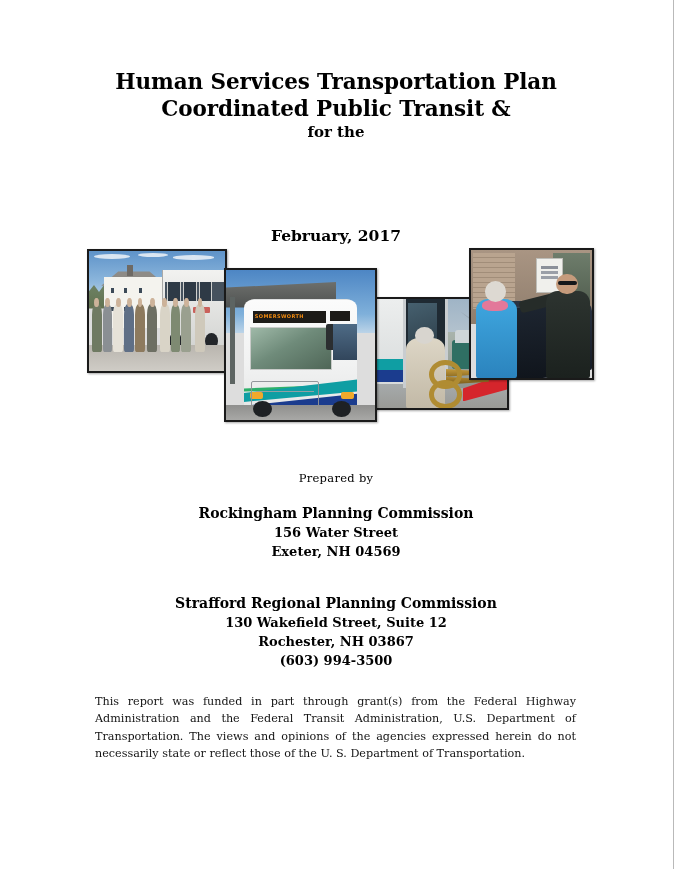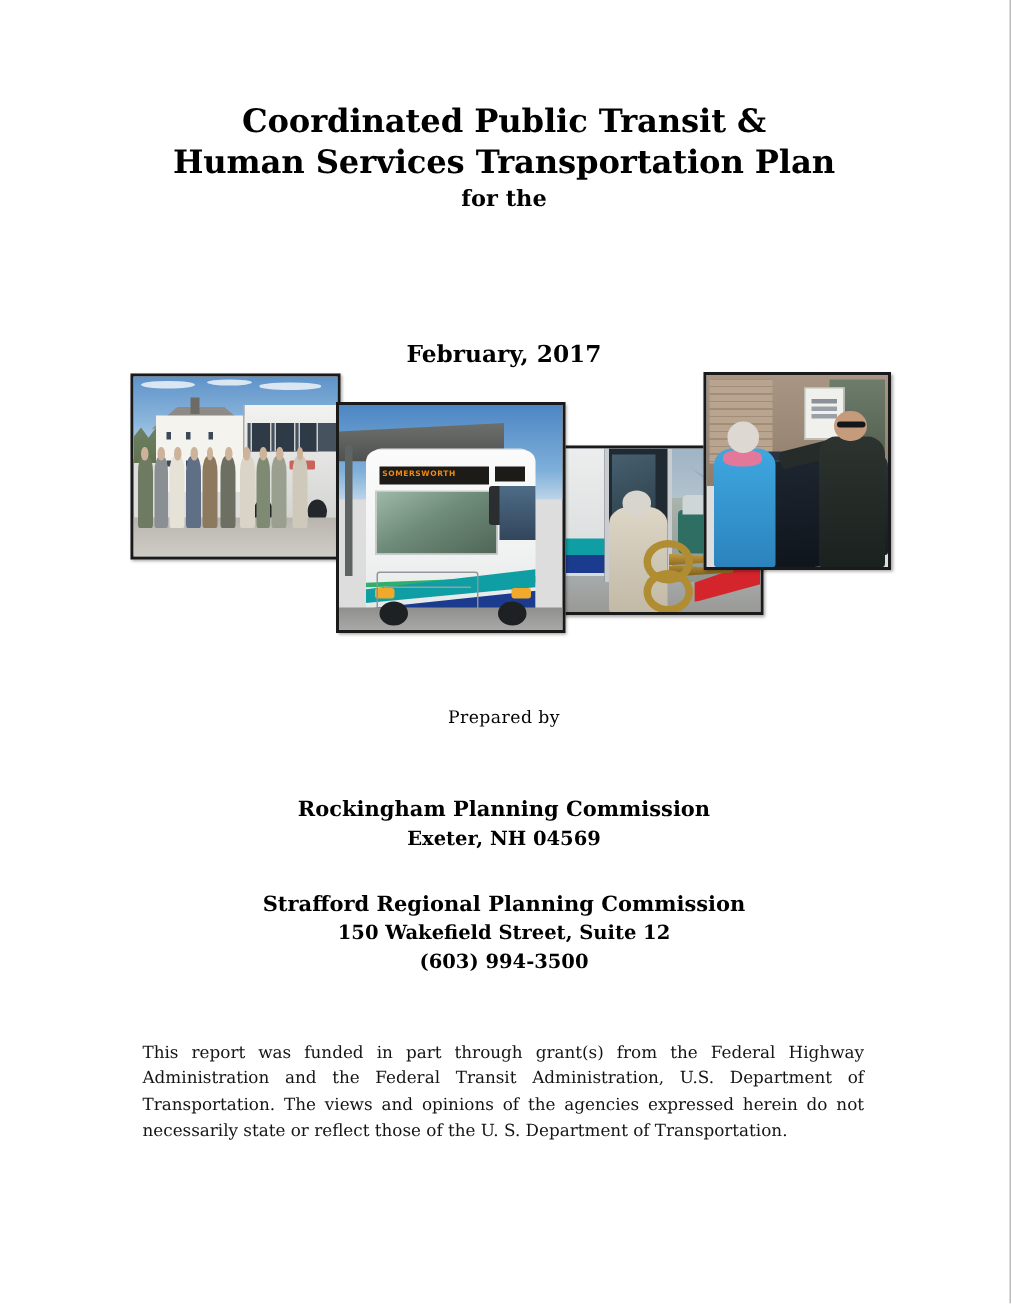--- a/index.html
+++ b/index.html
@@ -396,21 +396,21 @@
     letter-spacing: .3px;
   }
   .agency {
     position: absolute;
     left: 0;
     width: 672px;
     text-align: center;
     font-family: "DejaVu Serif", "Liberation Serif", serif;
     font-weight: bold;
   }
-  #agency-rpc { top: 530px; }
+  #agency-rpc { top: 503px; }
   #agency-srpc { top: 593px; }
   .agency .name { font-size: 14px; line-height: 20px; }
   .agency .addr { font-size: 13px; line-height: 19px; }
 
   
   .disclaimer {
     position: absolute;
     top: 693px;
     left: 95px;
     width: 481px;
@@ -420,22 +420,22 @@
     line-height: 17.3px;
     color: #141414;
   }
 </style>
 </head>
 <body>
 
 <div class="page">
 
   <div class="title-block">
+    <div class="title-line">Human Services Transportation Plan</div>
     <div class="title-line">Coordinated Public Transit &amp;</div>
-    <div class="title-line">Human Services Transportation Plan</div>
     <div class="title-for-the">for the</div>
   </div>
 
   <div class="date-line">February, 2017</div>
 
   <div class="collage">
 
     <div class="photo" id="photo-group">
       <div class="scene">
         <div class="sky">
@@ -549,24 +549,26 @@
         </div>
       </div>
     </div>
 
   </div>
 
   <div class="prepared-by">Prepared by</div>
 
   <div class="agency" id="agency-rpc">
     <div class="name">Rockingham Planning Commission</div>
+    <div class="addr">156 Water Street</div>
     <div class="addr">Exeter, NH  04569</div>
   </div>
 
   <div class="agency" id="agency-srpc">
     <div class="name">Strafford Regional Planning Commission</div>
-    <div class="addr">150 Wakefield Street, Suite 12</div>
+    <div class="addr">130 Wakefield Street, Suite 12</div>
+    <div class="addr">Rochester, NH  03867</div>
     <div class="addr">(603) 994-3500</div>
   </div>
 
   <div class="disclaimer">This report was funded in part through grant(s) from the Federal Highway Administration and the Federal Transit Administration, U.S. Department of Transportation. The views and opinions of the agencies expressed herein do not necessarily state or reflect those of the U. S. Department of Transportation.</div>
 
 </div>
 
 </body></html>

